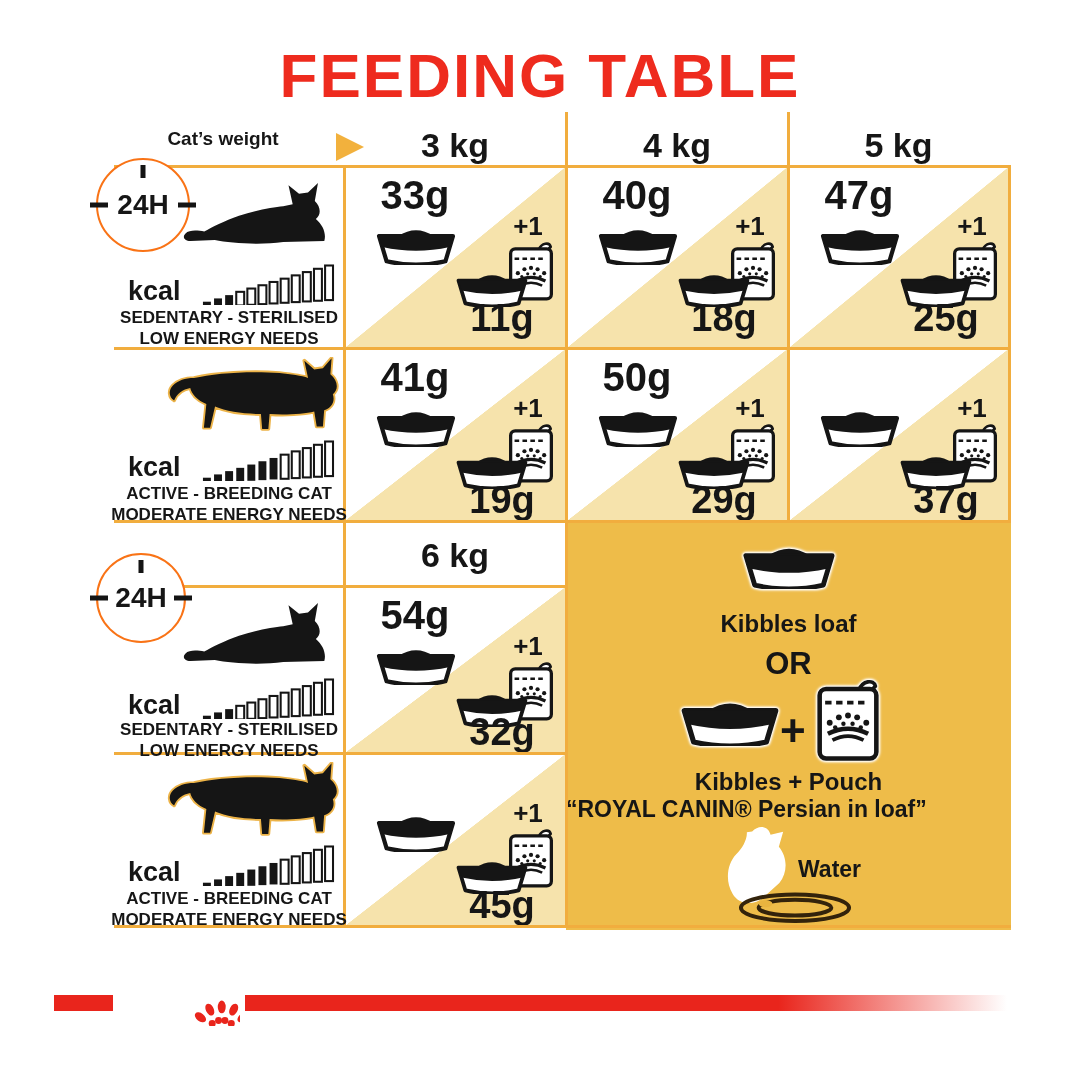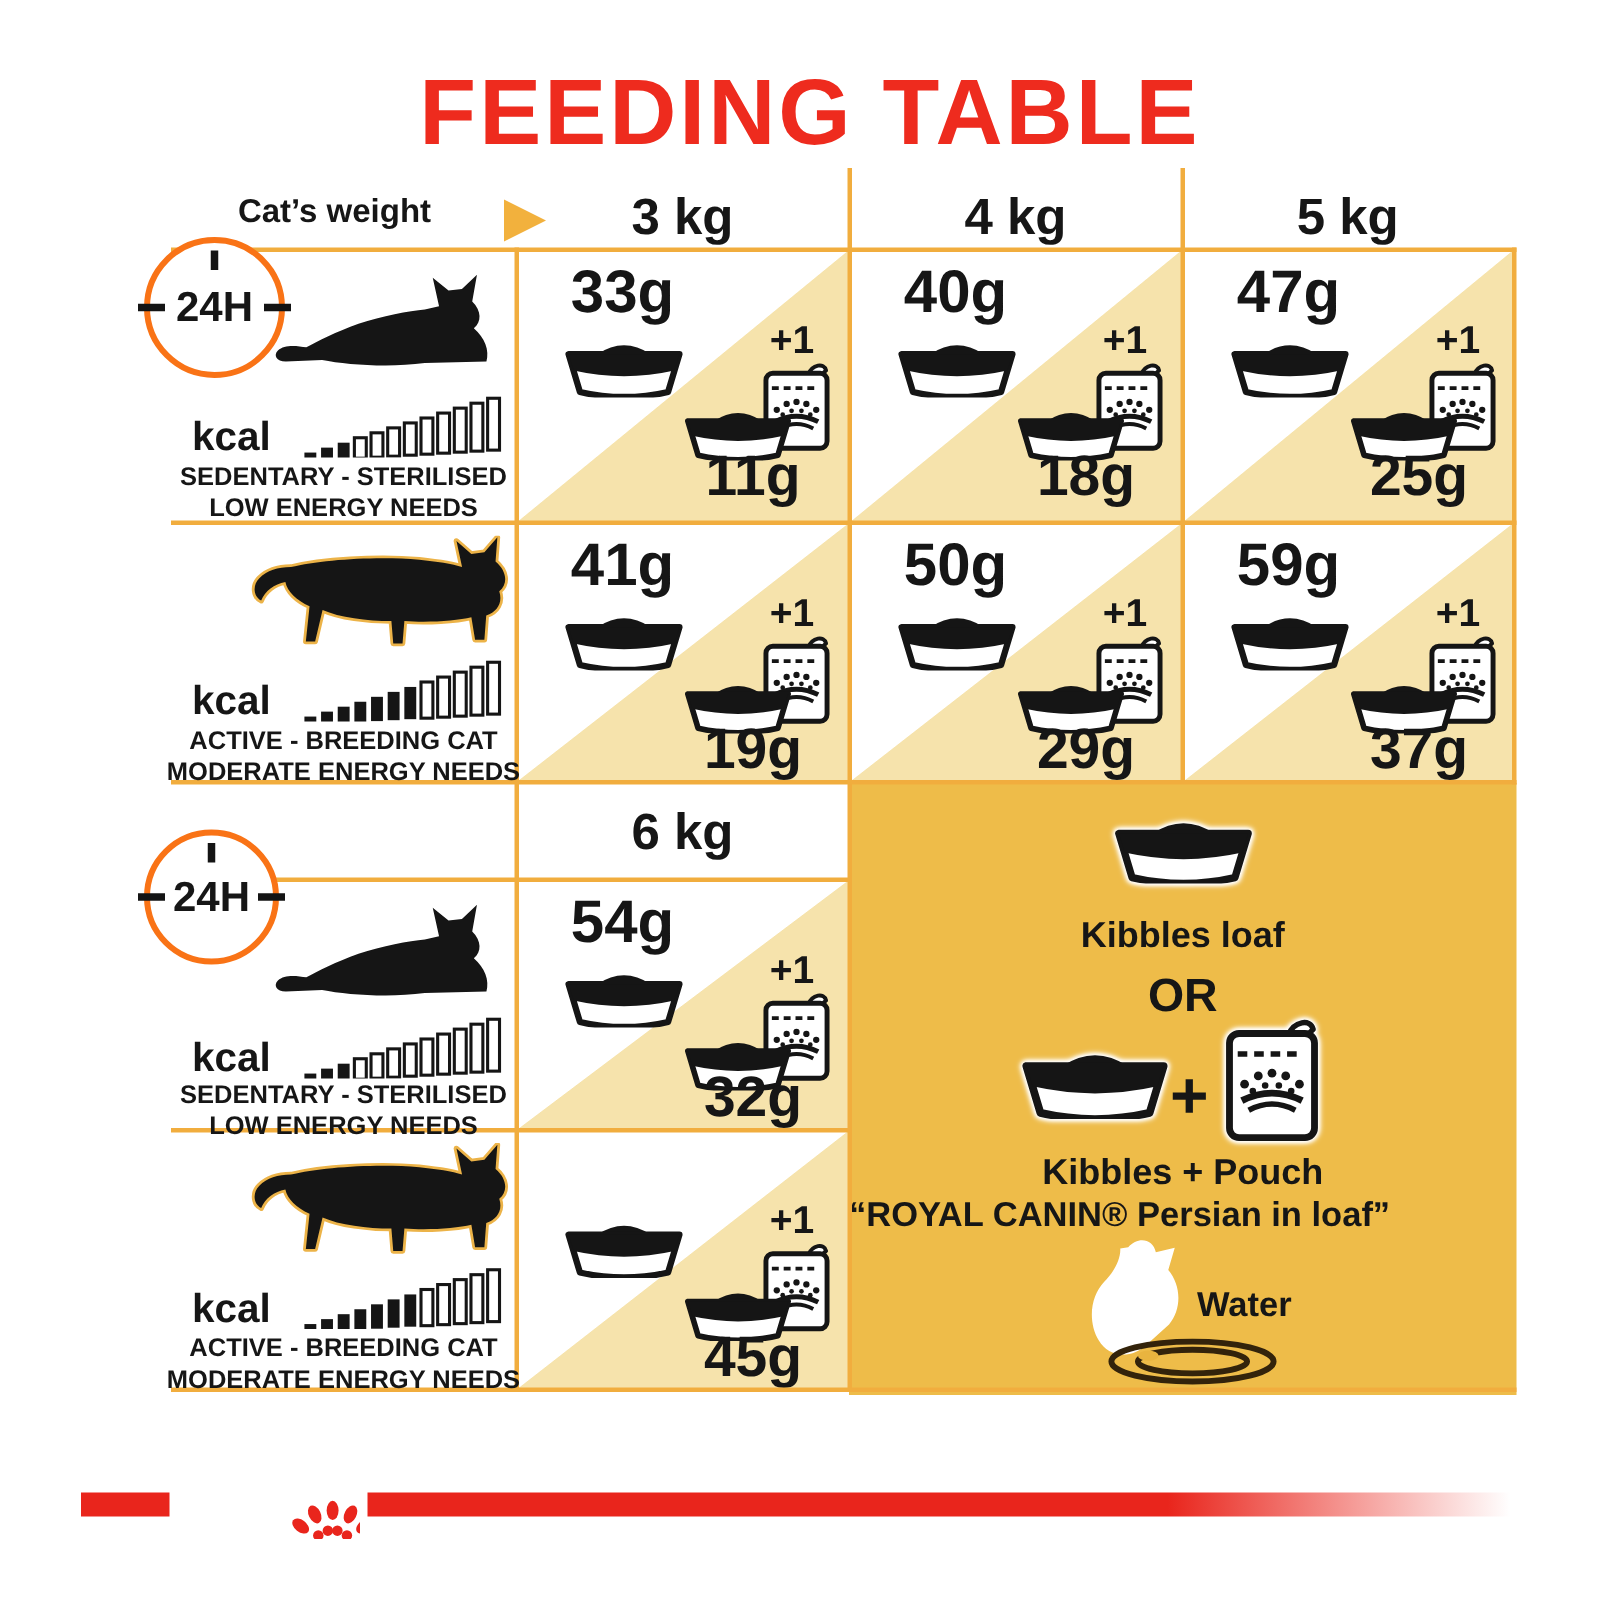--- a/index.html
+++ b/index.html
@@ -12,29 +12,29 @@
 
   
   .tablewrap{position:absolute;left:114px;top:112px;width:897px;height:818px;}
 
   
   .gl{position:absolute;background:#F1AD3E;z-index:2;}
   .glh{height:3px;} .glv{width:3px;}
 
   
   .weight-label{position:absolute;left:6px;top:16px;width:206px;text-align:center;
-                font-size:22px;font-weight:700;}
+                font-size:19px;font-weight:700;}
   .arrow{position:absolute;left:220px;top:20px;width:32px;height:30px;}
   .kgh{position:absolute;top:14px;width:222px;text-align:center;font-size:34px;font-weight:700;}
   .kg2{left:230px;} .kg3{left:452px;} .kg4{left:674px;width:221px;}
   .kg6{left:230px;top:424px;width:222px;text-align:center;position:absolute;
        font-size:34px;font-weight:700;z-index:3;}
 
   
-  .badge{position:absolute;background:#fff;border:4px solid #f97316;border-radius:50%;
+  .badge{position:absolute;background:#fff;border:2px solid #f97316;border-radius:50%;
          display:flex;align-items:center;justify-content:center;z-index:6;box-sizing:border-box;}
   .badge .btxt{font-size:28px;font-weight:700;letter-spacing:0;}
   .btick{position:absolute;background:#141414;}
   .btick.t{left:50%;top:5px;width:5px;height:13px;transform:translateX(-50%);}
   .btick.l{left:-8px;top:50%;width:18px;height:5px;transform:translateY(-50%);}
   .btick.r{right:-8px;top:50%;width:18px;height:5px;transform:translateY(-50%);}
   .badge1{left:-18px;top:46px;width:94px;height:94px;}
   .badge2{left:-18px;top:441px;width:90px;height:90px;}
 
   
@@ -360,21 +360,20 @@
       <div class="plus1">+1</div>
       <svg class="pouch-sm" viewBox="0 0 70 92">
           <use href="#sym-pouch"></use>
         </svg>
       <svg class="bowl-sm" viewBox="0 -4 100 52">
           <use href="#sym-bowl"></use>
         </svg>
       <div class="g-mix">29g</div>
     </div>
     <div class="cell c-r2c4">
-      <div class="g-main">59g</div>
       <svg class="bowl-big" viewBox="0 -4 100 52">
           <use href="#sym-bowl"></use>
         </svg>
       <div class="plus1">+1</div>
       <svg class="pouch-sm" viewBox="0 0 70 92">
           <use href="#sym-pouch"></use>
         </svg>
       <svg class="bowl-sm" viewBox="0 -4 100 52">
           <use href="#sym-bowl"></use>
         </svg>

